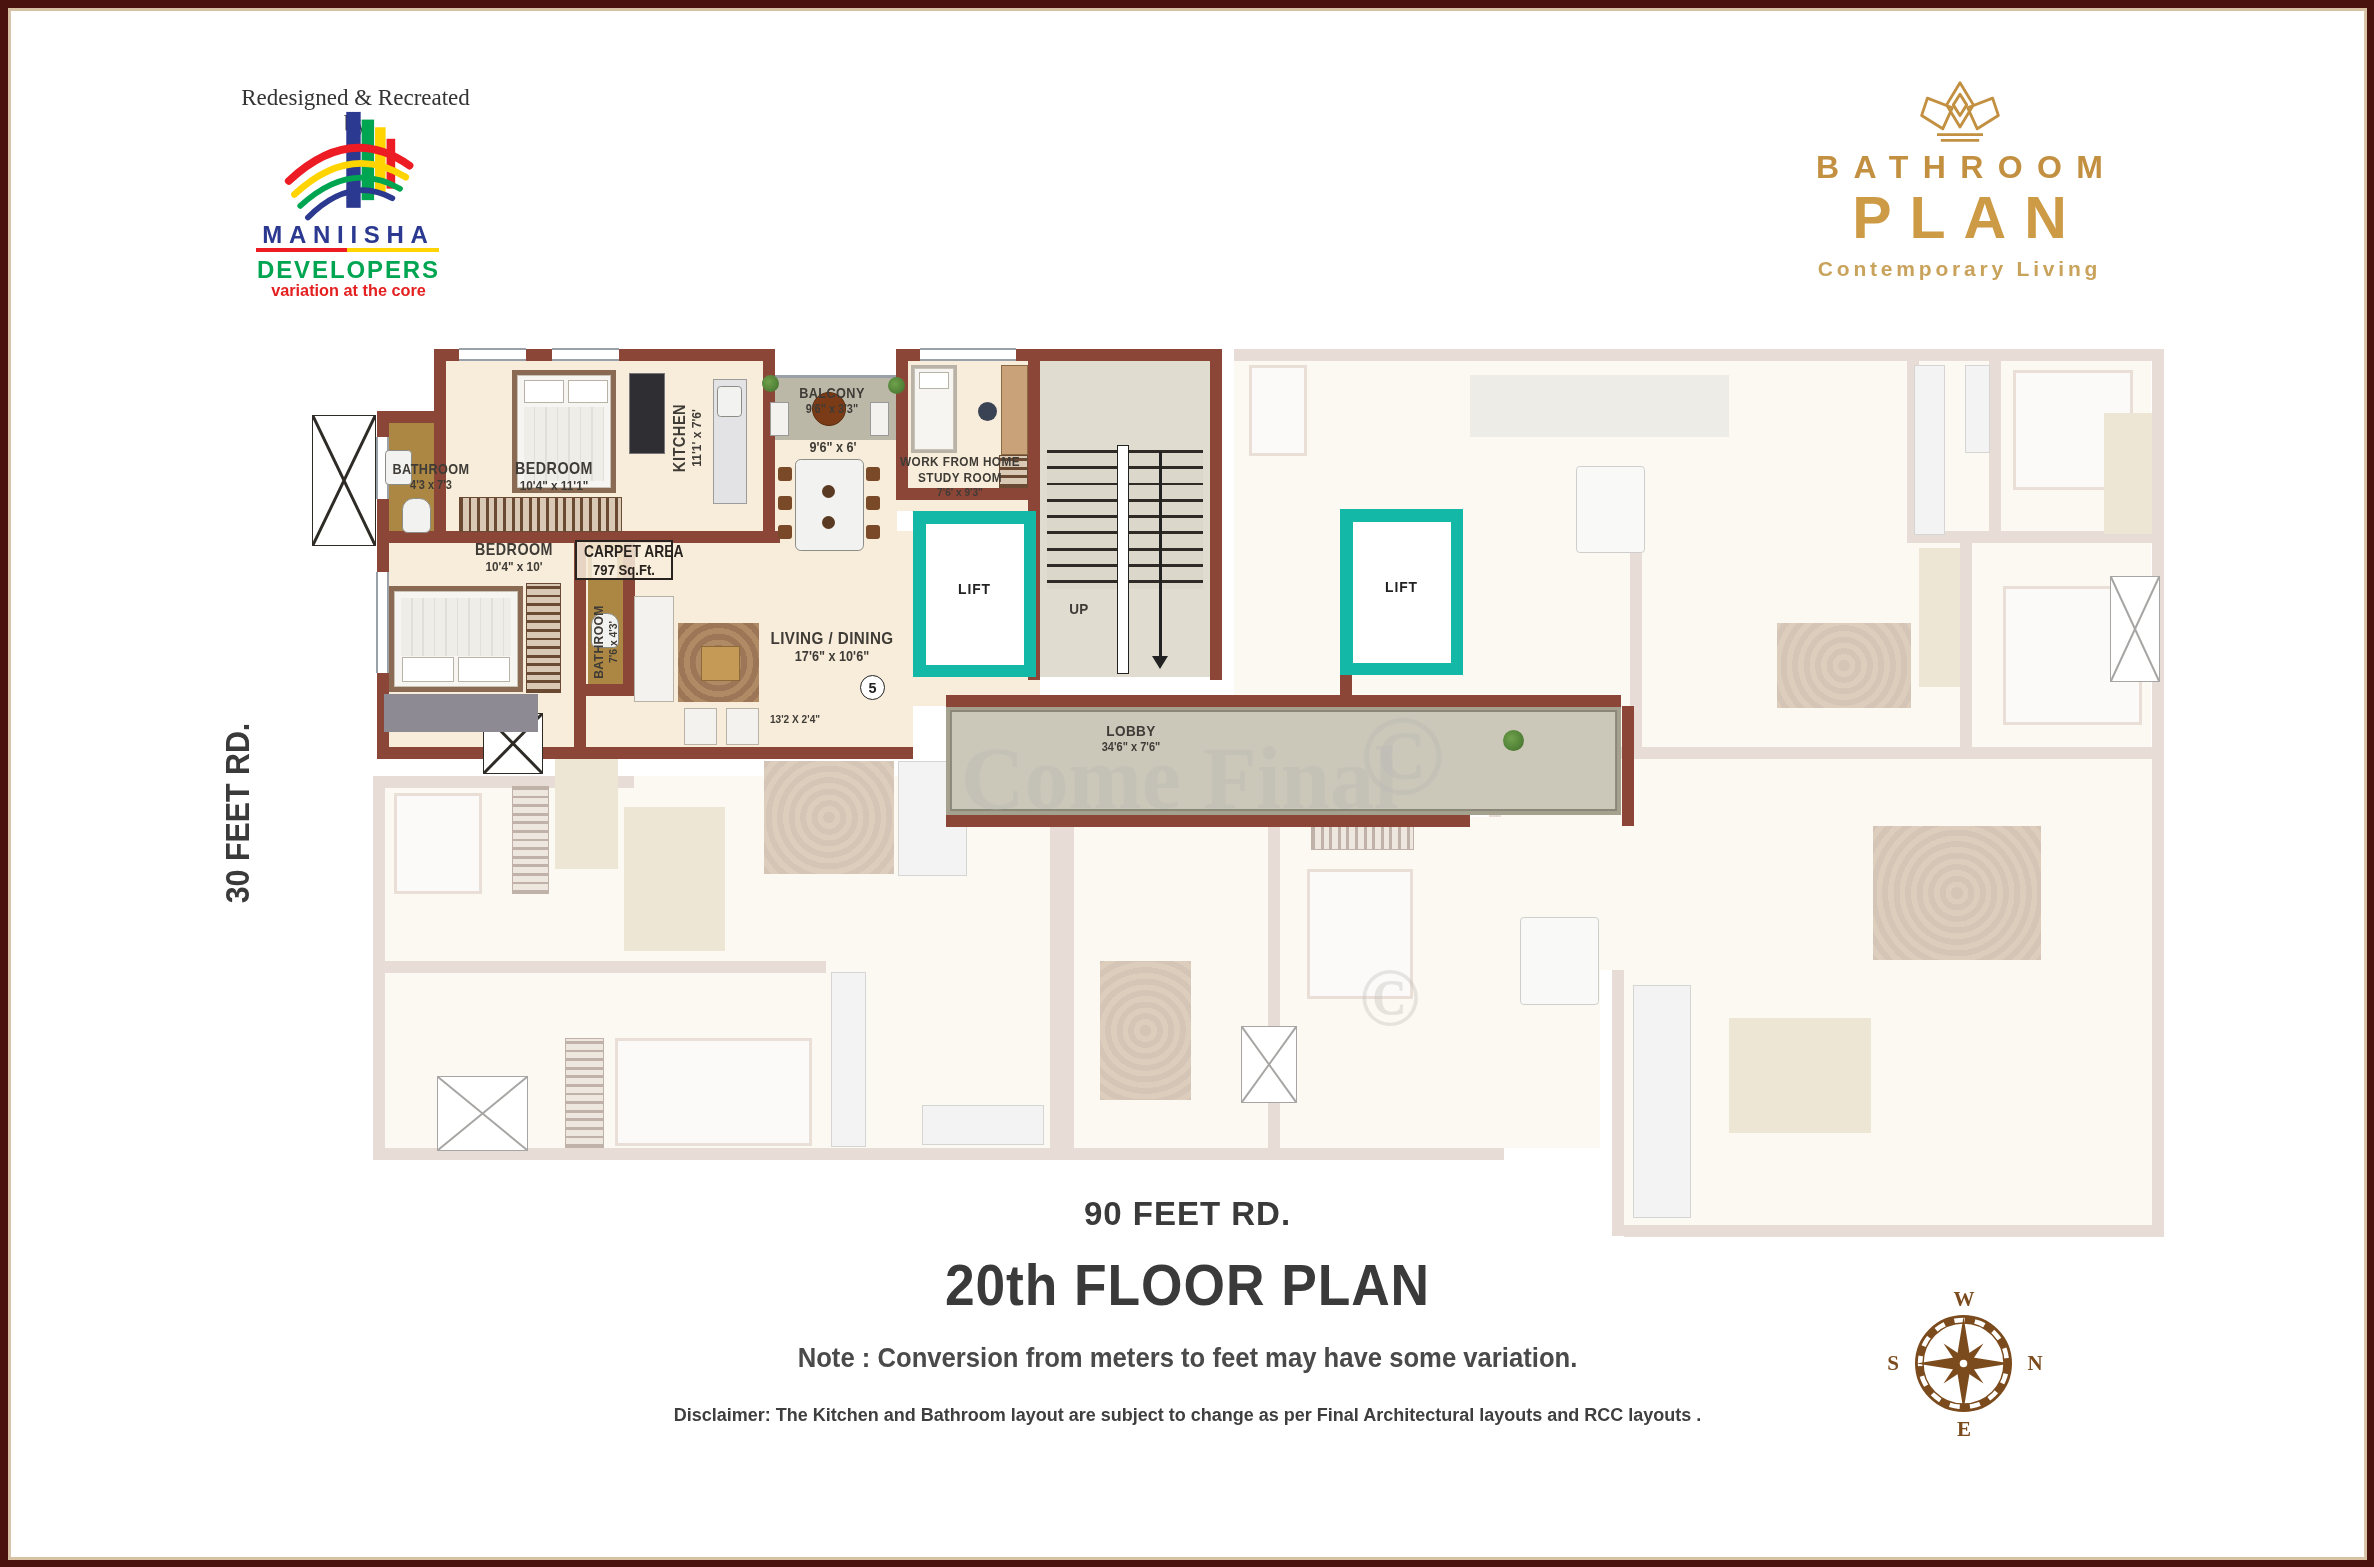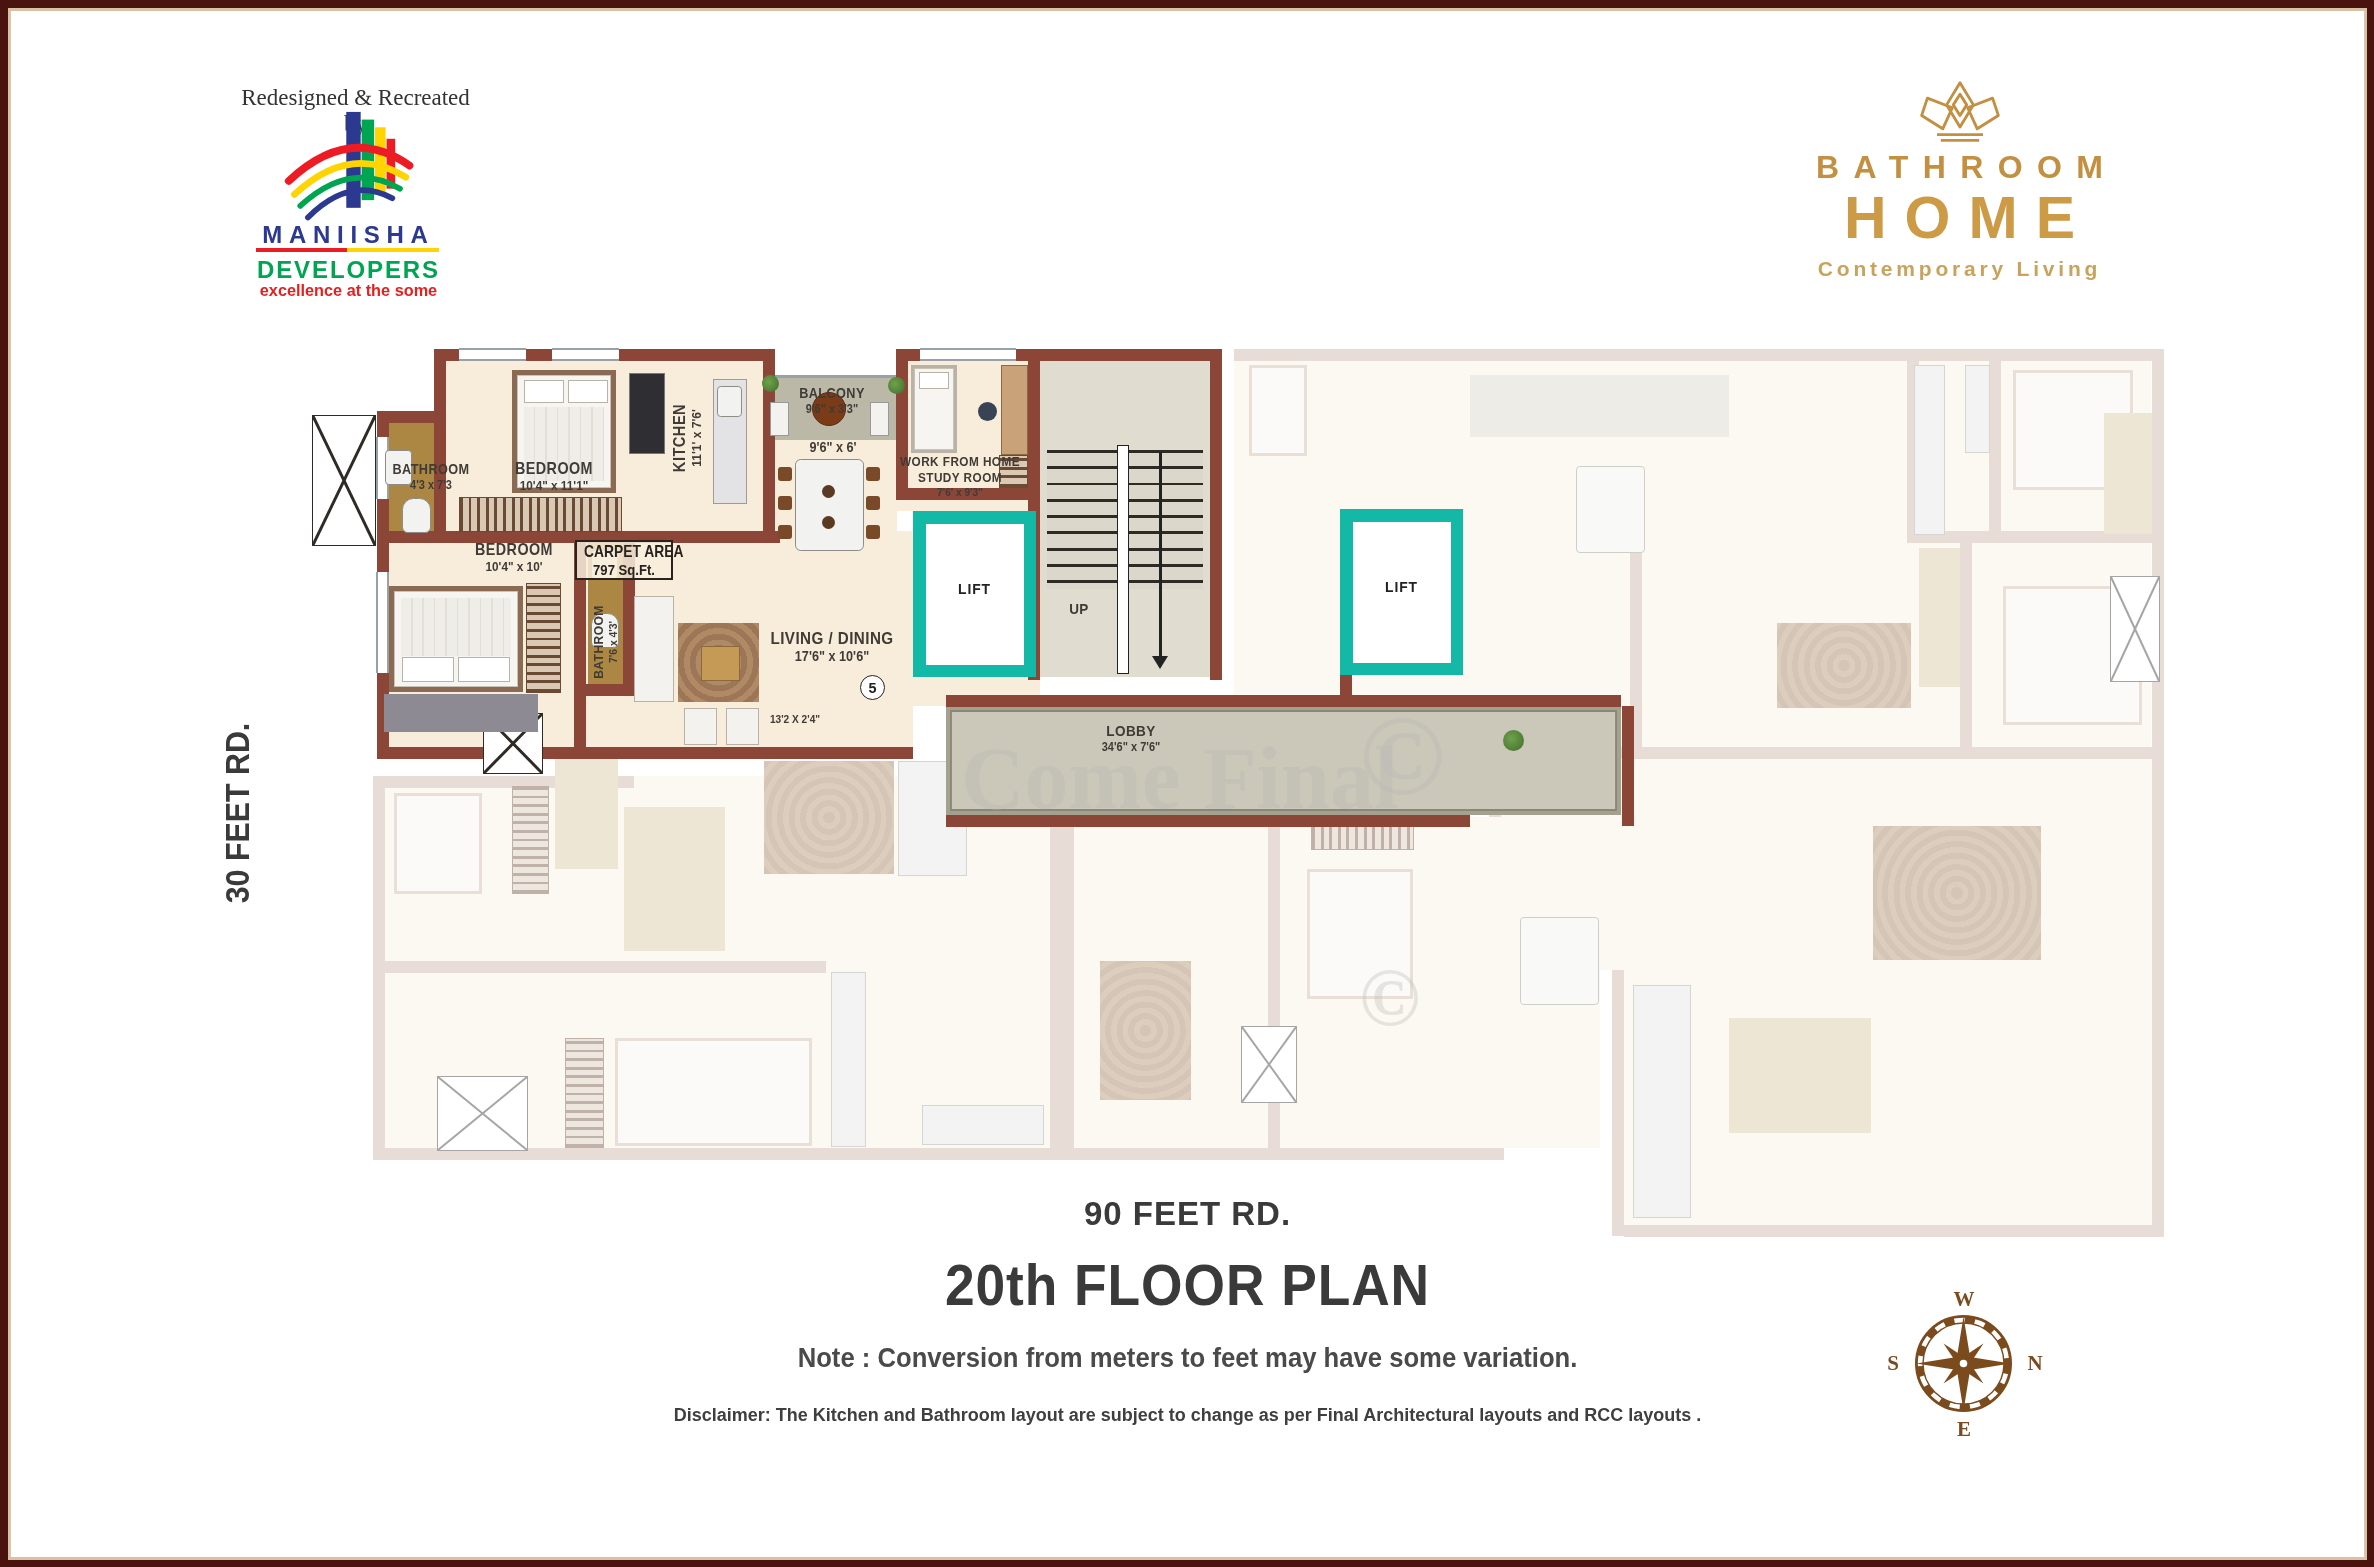--- a/index.html
+++ b/index.html
@@ -66,34 +66,34 @@
     <rect x="110" y="30" width="9" height="52" fill="#ED1C24"></rect>
     <path d="M8,74 Q72,14 134,58" stroke="#ED1C24" stroke-width="8"></path>
     <path d="M14,88 Q72,34 130,70" stroke="#FFD400" stroke-width="7"></path>
     <path d="M20,100 Q72,52 124,82" stroke="#00A551" stroke-width="6"></path>
     <path d="M28,112 Q72,68 116,92" stroke="#2B3990" stroke-width="6"></path>
   </g>
 </svg>
 <div class="devlogo-text" style="left:245px;top:221px;width:207px;color:#2B3990;font-size:24px;letter-spacing:6.7px;">MANIISHA</div>
 <div class="abs" style="left:256px;top:248px;width:183px;height:3.8px;background:linear-gradient(to right,#ED1C24 0 50%,#FFD400 50% 100%);"></div>
 <div class="devlogo-text" style="left:245px;top:256px;width:207px;color:#00A551;font-size:24px;letter-spacing:1.9px;">DEVELOPERS</div>
-<div class="devlogo-text" style="left:245px;top:281px;width:207px;color:#E52020;font-size:16.3px;">excellence at the some</div>
+<div class="devlogo-text" style="left:245px;top:281px;width:207px;color:#E52020;font-size:16.3px;">variation at the core</div>
 
 <svg class="abs" style="left:1914px;top:79px;" width="92" height="69" viewBox="0 0 96 72">
   <g fill="none" stroke="#C29040" stroke-width="3" stroke-linejoin="round">
     <path d="M48,4 L62,27 L48,50 L34,27 Z"></path>
     <path d="M48,16 L55,27 L48,38 L41,27 Z"></path>
     <path d="M14,20 L40,30 L30,52 L8,38 Z"></path>
     <path d="M82,20 L56,30 L66,52 L88,38 Z"></path>
     <path d="M24,58 L72,58"></path>
     <path d="M28,64 L68,64"></path>
   </g>
 </svg>
 <div class="devlogo-text gold1" style="left:1801px;top:149px;width:317px;font-size:32px;letter-spacing:14.4px;text-indent:14.4px;">BATHROOM</div>
-<div class="devlogo-text gold1" style="left:1801px;top:184px;width:317px;font-size:59px;letter-spacing:18px;text-indent:18px;color:#CD9A45;">HOME</div>
+<div class="devlogo-text gold1" style="left:1801px;top:184px;width:317px;font-size:59px;letter-spacing:18px;text-indent:18px;color:#CD9A45;">PLAN</div>
 <div class="devlogo-text" style="left:1801px;top:257px;width:317px;color:#C9A35C;font-size:21px;letter-spacing:3.8px;font-weight:bold;">Contemporary Living</div>
 
 <div class="lab" style="left:238px;top:813px;font-size:33px;color:#3A3A3A;transform:translate(-50%,-50%) rotate(-90deg) scaleX(.92);">30 FEET RD.</div>
 
 <div class="faded">
 
   <div class="creamf" style="left:1234px;top:360px;width:917px;height:399px;"></div>
   <div class="creamf" style="left:1489px;top:759px;width:663px;height:211px;"></div>
   <div class="wl" style="left:1234px;top:349px;width:929px;height:11.5px;"></div>
   <div class="wl" style="left:2152px;top:349px;width:11.5px;height:622px;"></div>

